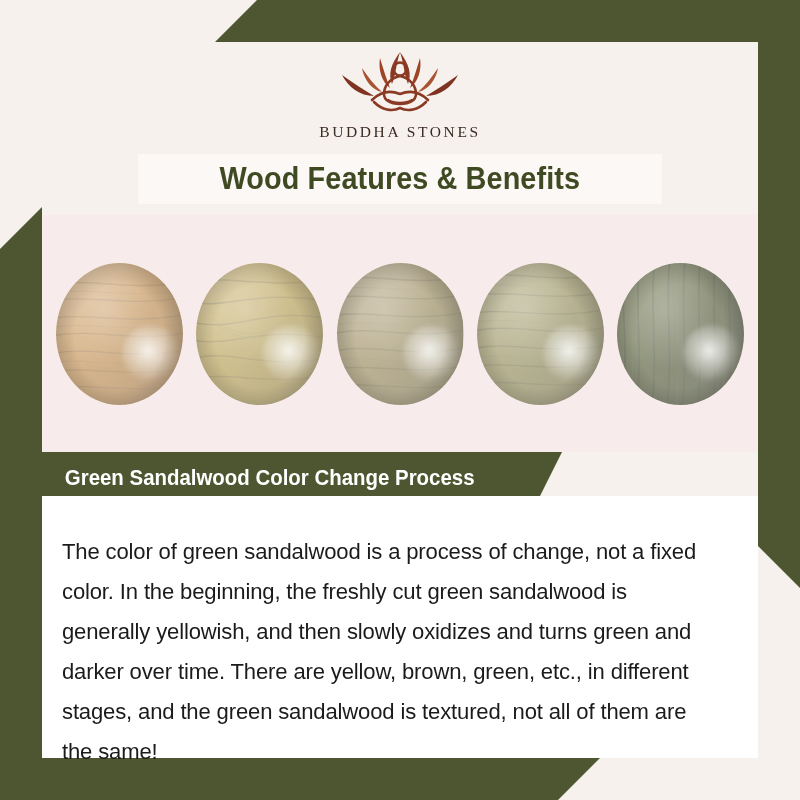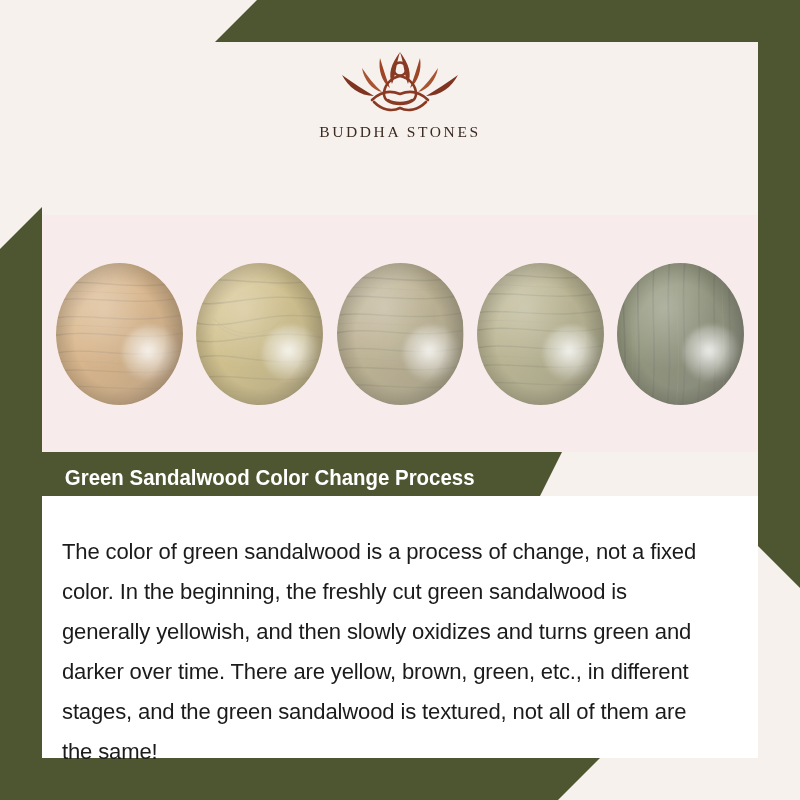--- a/index.html
+++ b/index.html
@@ -168,20 +168,23 @@
           <circle cx="90" cy="25" r="6.5"></circle>
           <path d="M90 32 C80 34,74 42,74 50 C74 56,80 60,90 60 C100 60,106 56,106 50 C106 42,100 34,90 32 Z"></path>
           <path d="M62 56 C70 48,80 46,90 50 C100 46,110 48,118 56"></path>
           <path d="M64 58 C72 66,82 68,90 64 C98 68,108 66,116 58"></path>
           <path d="M78 56 C84 60,96 60,102 56"></path>
         </g>
       </svg>
       <div class="logo-word">BUDDHA STONES</div>
     </div>
 
+    <div class="title-band">
+      <h1>Wood Features &amp; Benefits</h1>
+    </div>
 
     <div class="bead-stage">
       <div class="bead">
         <svg class="grain" viewBox="0 0 100 112" preserveAspectRatio="none">
           <defs>
               <linearGradient id="g1" x1="0" y1="0" x2="1" y2="1">
             <stop offset="0%" stop-color="#ddb871"></stop>
                 <stop offset="45%" stop-color="#c39444"></stop>
                 <stop offset="100%" stop-color="#8d6a2f"></stop>
           </linearGradient>

